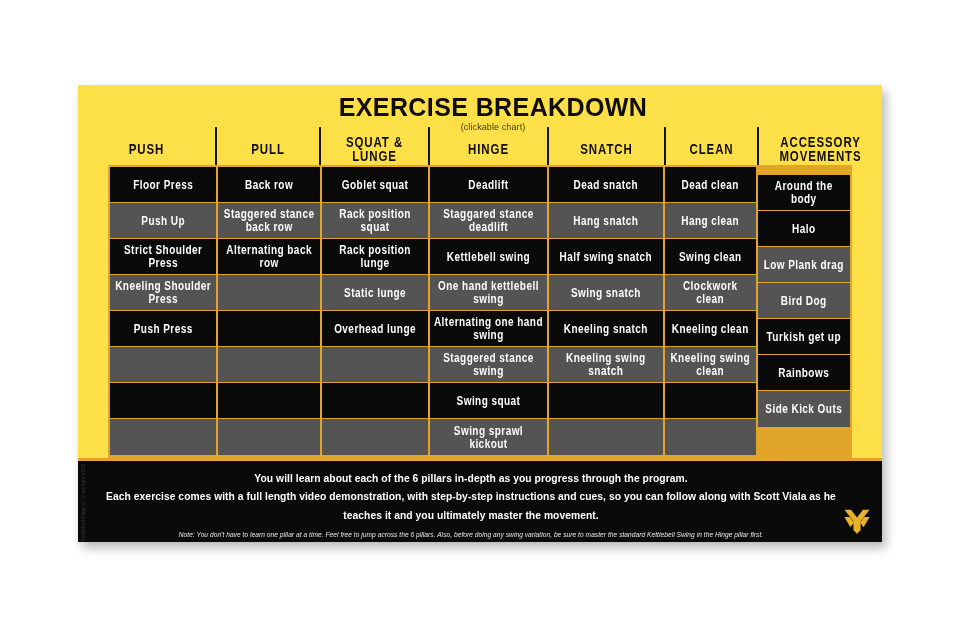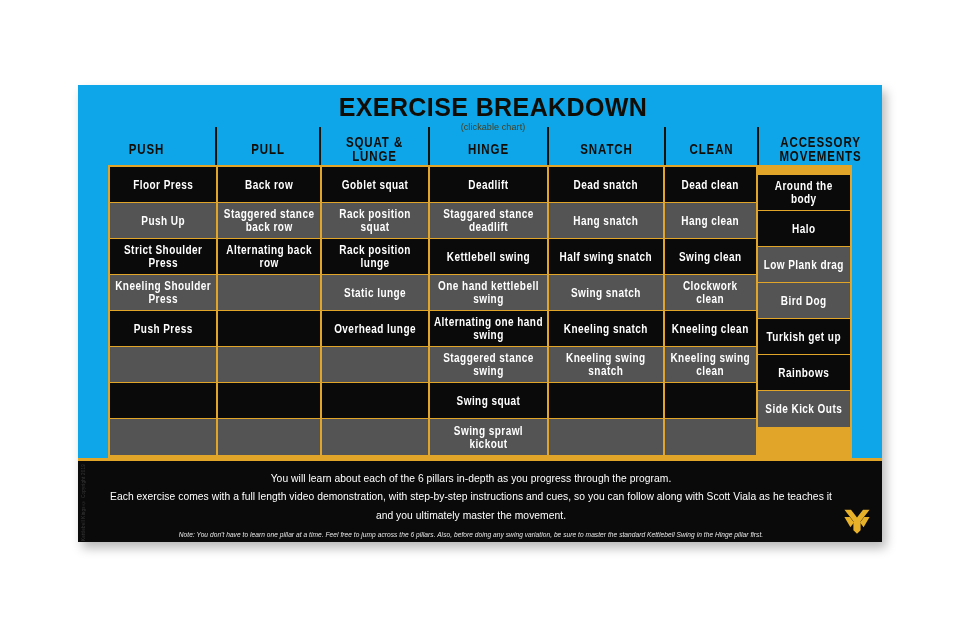--- a/index.html
+++ b/index.html
@@ -20,21 +20,21 @@
     background: #ffffff;
   }
 
   
   .panel {
     position: absolute;
     left: 78px;
     top: 85px;
     width: 804px;
     height: 457px;
-    background: #0ea5e9;
+    background: #fde047;
     box-shadow: 4px 6px 10px rgba(0,0,0,0.28);
     box-sizing: border-box;
     padding-left: 26px;
   }
 
   
   .title-block {
     padding-top: 9px;
     text-align: center;
   }
@@ -139,21 +139,21 @@
     box-sizing: border-box;
     border-top: 3px solid #e0a529;
   }
   .footer-inner {
     padding: 9px 44px 0 26px;
     text-align: center;
   }
   .f-line {
     color: #ffffff;
     font-family: "Liberation Sans", sans-serif;
-    font-weight: normal;
+    font-weight: bold;
     font-size: 10.3px;
     line-height: 1.78;
     letter-spacing: 0.05px;
   }
   .f-note {
     color: #e9e9e9;
     font-family: "Liberation Sans", sans-serif;
     font-style: italic;
     font-size: 6.6px;
     line-height: 1.4;

